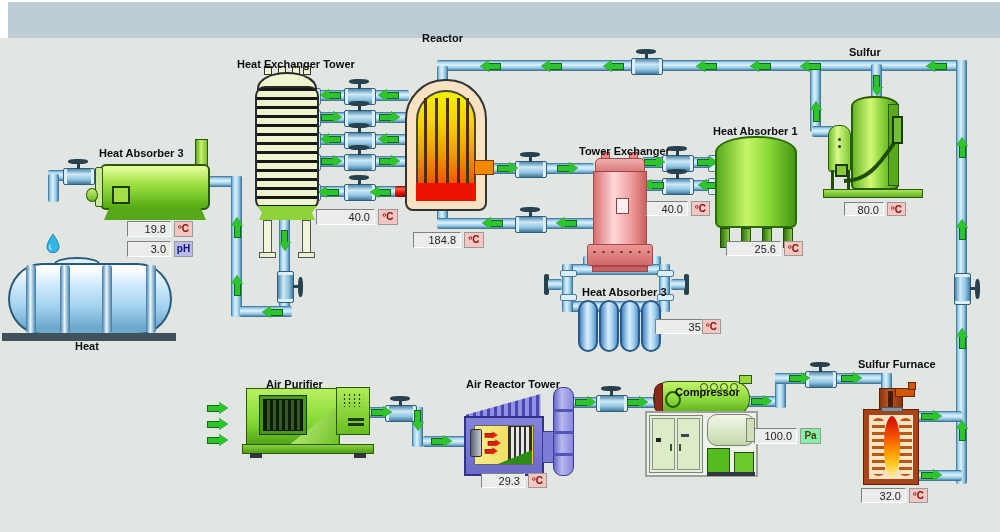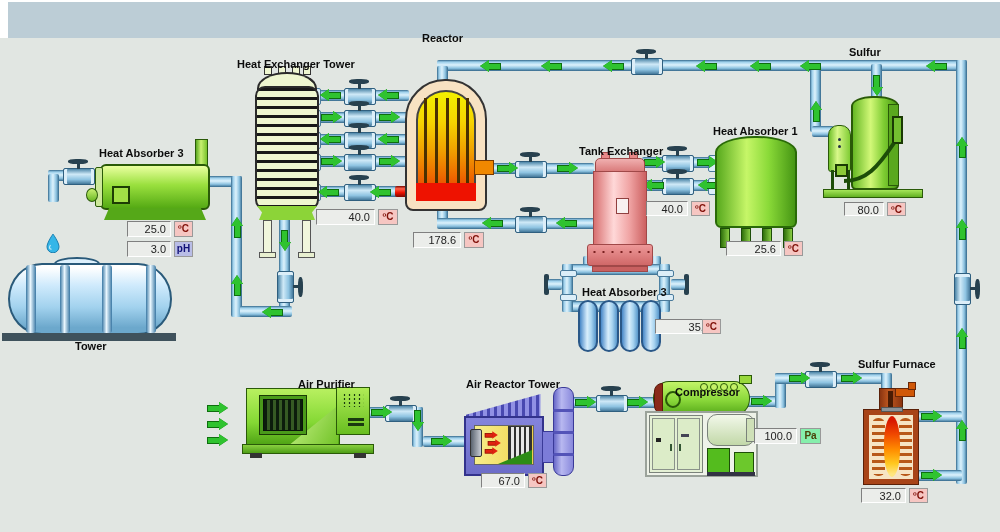--- a/index.html
+++ b/index.html
@@ -171,21 +171,21 @@
   </div>
 
   <div class="grp">
     <div style="left:54px;top:257px;width:46px;height:14px;background:#ddf0fc;border:2px solid #2a5a7a;border-radius:50%"></div>
     <div style="left:8px;top:263px;width:164px;height:72px;background:linear-gradient(180deg,#ffffff 4%,#cfeafc 30%,#a2d2ee 62%,#6ca8cc 92%);border:2px solid #2a5a7a;border-radius:34px/36px"></div>
     <div style="left:26px;top:265px;width:10px;height:68px;background:linear-gradient(90deg,#3a78a4,#e8f6fe 45%,#3a78a4);border-radius:3px"></div>
     <div style="left:60px;top:265px;width:10px;height:68px;background:linear-gradient(90deg,#3a78a4,#e8f6fe 45%,#3a78a4);border-radius:3px"></div>
     <div style="left:102px;top:265px;width:10px;height:68px;background:linear-gradient(90deg,#3a78a4,#e8f6fe 45%,#3a78a4);border-radius:3px"></div>
     <div style="left:146px;top:265px;width:10px;height:68px;background:linear-gradient(90deg,#3a78a4,#e8f6fe 45%,#3a78a4);border-radius:3px"></div>
     <div style="left:2px;top:333px;width:174px;height:8px;background:#3f525c"></div>
-    <div class="lbl" style="left:75px;top:340px">Tower</div>
+    <div class="lbl" style="left:75px;top:340px">Heat</div>
   </div>
 
   <div class="grp">
     <div style="left:195px;top:139px;width:13px;height:28px;background:linear-gradient(90deg,#5aa820,#c8f070 45%,#78c22c);border:1px solid #2a5a08"></div>
     <div style="left:100px;top:164px;width:110px;height:46px;background:linear-gradient(180deg,#eaffa0,#9ae03e 45%,#55aa14);border:2px solid #2a5a08;border-radius:6px"></div>
     <div style="left:95px;top:167px;width:8px;height:40px;background:#cde89a;border:1px solid #2a5a08;border-radius:2px"></div>
     <div style="left:86px;top:188px;width:12px;height:14px;background:linear-gradient(180deg,#c8f070,#6ab824);border:1px solid #2a5a08;border-radius:50%"></div>
     <div style="left:112px;top:186px;width:18px;height:18px;background:#a2e046;border:2px solid #1d3d04"></div>
     <div style="left:104px;top:208px;width:102px;height:12px;background:#55a818;clip-path:polygon(5% 0,95% 0,100% 100%,0 100%)"></div>
     <div class="lbl" style="left:99px;top:147px">Heat Absorber 3</div>
@@ -223,21 +223,21 @@
 
   <div class="grp">
     <div style="left:601px;top:152px;width:9px;height:8px;background:#e88888;border:1px solid #a04848"></div>
     <div style="left:629px;top:152px;width:9px;height:8px;background:#e88888;border:1px solid #a04848"></div>
     <div style="left:595px;top:158px;width:50px;height:15px;background:linear-gradient(180deg,#f0b0b0,#d87878);border:1px solid #a04848;border-radius:5px 5px 0 0"></div>
     <div style="left:593px;top:171px;width:54px;height:75px;background:linear-gradient(90deg,#d87070,#ffd8d8 38%,#f0a4a4 68%,#cc6060);border:1px solid #a04848"></div>
     <div style="left:616px;top:198px;width:13px;height:16px;background:#f8f0f0;border:1px solid #904040"></div>
     <div style="left:587px;top:244px;width:66px;height:22px;background:linear-gradient(180deg,#ee9898,#d06868);border:1px solid #a04848;border-radius:3px"></div>
     <div style="left:590px;top:249px;width:60px;height:6px;background-image:radial-gradient(#7a2020 1.2px,transparent 1.3px);background-size:9px 6px"></div>
     <div style="left:592px;top:266px;width:56px;height:6px;background:#c86060;border:1px solid #a04848"></div>
-    <div class="lbl" style="left:579px;top:145px">Tank Exchanger</div>
+    <div class="lbl" style="left:579px;top:145px">Tower Exchanger</div>
   </div>
 
   <div class="grp">
     <div class="ph" style="left:548px;top:279px;width:14px"></div>
     <div style="left:544px;top:274px;width:5px;height:21px;background:#27414f;border-radius:2px"></div>
     <div class="ph" style="left:671px;top:279px;width:14px"></div>
     <div style="left:684px;top:274px;width:5px;height:21px;background:#27414f;border-radius:2px"></div>
     <div style="left:578px;top:300px;width:20px;height:52px;background:linear-gradient(90deg,#4888c8,#d8eefc 45%,#a8d4f0 70%,#5898cc);border:2px solid #2a5888;border-radius:10px"></div>
     <div style="left:599px;top:300px;width:20px;height:52px;background:linear-gradient(90deg,#4888c8,#d8eefc 45%,#a8d4f0 70%,#5898cc);border:2px solid #2a5888;border-radius:10px"></div>
     <div style="left:620px;top:300px;width:20px;height:52px;background:linear-gradient(90deg,#4888c8,#d8eefc 45%,#a8d4f0 70%,#5898cc);border:2px solid #2a5888;border-radius:10px"></div>
@@ -276,21 +276,21 @@
     <div style="left:288px;top:402px;width:50px;height:44px;background:linear-gradient(120deg,#d0f690,#70c226);clip-path:polygon(0 100%,100% 8%,100% 100%)"></div>
     <div style="left:259px;top:395px;width:48px;height:40px;background:#4a9a1a;border:1px solid #1a3a04"></div>
     <div style="left:263px;top:399px;width:40px;height:32px;background:repeating-linear-gradient(90deg,#0c1c0c 0 3px,#365a24 3px 6px);border:1px solid #0a140a"></div>
     <div style="left:336px;top:387px;width:34px;height:48px;background:linear-gradient(180deg,#b0ec56,#68be20);border:1px solid #2a5a08"></div>
     <div style="left:342px;top:393px;width:22px;height:14px;background-image:radial-gradient(#1a3a10 1px,transparent 1.2px);background-size:5px 4px"></div>
     <div style="left:348px;top:418px;width:16px;height:3px;background:#1a3a10"></div>
     <div style="left:348px;top:423px;width:16px;height:3px;background:#1a3a10"></div>
     <div style="left:242px;top:444px;width:132px;height:10px;background:linear-gradient(180deg,#8ad040,#4e9e16);border:1px solid #2a5a08"></div>
     <div style="left:250px;top:453px;width:12px;height:5px;background:#333"></div>
     <div style="left:354px;top:453px;width:12px;height:5px;background:#333"></div>
-    <div class="lbl" style="left:298px;top:378px">Air Purifier</div>
+    <div class="lbl" style="left:266px;top:378px">Air Purifier</div>
   </div>
 
   <div class="grp">
     <div style="left:466px;top:394px;width:76px;height:26px;background:repeating-linear-gradient(90deg,#4848b0 0 3px,#9090e4 3px 7px);clip-path:polygon(0 80%,98% 0,98% 100%,0 100%)"></div>
     <div style="left:464px;top:416px;width:80px;height:60px;background:linear-gradient(180deg,#8484dc,#6c6cc8);border:2px solid #32328c"></div>
     <div style="left:474px;top:425px;width:60px;height:40px;background:linear-gradient(90deg,#f6ee8a,#f0d04a);border:1px solid #666"></div>
     <div style="left:470px;top:429px;width:12px;height:28px;background:linear-gradient(90deg,#5a6470,#c8ccd4);border:1px solid #333;border-radius:2px"></div>
     <div class="ar red" style="left:480px;top:429px;transform:scale(.62)"></div>
     <div class="ar red" style="left:483px;top:437px;transform:scale(.62)"></div>
     <div class="ar red" style="left:480px;top:445px;transform:scale(.62)"></div>
@@ -337,37 +337,37 @@
     <div style="left:863px;top:409px;width:56px;height:76px;background:#a84418;border:1px solid #5a2008"></div>
     <div style="left:869px;top:415px;width:44px;height:64px;background:#f6e4c4"></div>
     <div style="left:872px;top:418px;width:13px;height:58px;background:repeating-linear-gradient(180deg,#b85818 0 3px,#f6e4c4 3px 7px);border-radius:6px"></div>
     <div style="left:899px;top:418px;width:13px;height:58px;background:repeating-linear-gradient(180deg,#b85818 0 3px,#f6e4c4 3px 7px);border-radius:6px"></div>
     <div style="left:884px;top:416px;width:16px;height:61px;background:linear-gradient(180deg,#d81800 8%,#f04800 30%,#ff8c00 55%,#ffc820 78%,#ffe680 95%);border-radius:8px/28px"></div>
     <div style="left:881px;top:407px;width:22px;height:5px;background:#8a9298;border:1px solid #555"></div>
     <div class="lbl" style="left:858px;top:358px">Sulfur Furnace</div>
   </div>
 
   <div>
-    <div class="disp" style="left:127px;top:221px;width:44px;height:16px">25.0</div>
+    <div class="disp" style="left:127px;top:221px;width:44px;height:16px">19.8</div>
     <div class="unit uc" style="left:174px;top:221px;width:19px;height:16px">ºC</div>
     <div class="disp" style="left:127px;top:241px;width:44px;height:16px">3.0</div>
     <div class="unit uph" style="left:174px;top:241px;width:19px;height:16px">pH</div>
     <div class="disp" style="left:316px;top:209px;width:59px;height:16px">40.0</div>
     <div class="unit uc" style="left:378px;top:209px;width:20px;height:16px">ºC</div>
-    <div class="disp" style="left:413px;top:232px;width:48px;height:16px">178.6</div>
+    <div class="disp" style="left:413px;top:232px;width:48px;height:16px">184.8</div>
     <div class="unit uc" style="left:464px;top:232px;width:20px;height:16px">ºC</div>
     <div class="disp" style="left:646px;top:201px;width:42px;height:15px">40.0</div>
     <div class="unit uc" style="left:691px;top:201px;width:19px;height:15px">ºC</div>
     <div class="disp" style="left:726px;top:241px;width:55px;height:15px">25.6</div>
     <div class="unit uc" style="left:784px;top:241px;width:19px;height:15px">ºC</div>
     <div class="disp" style="left:655px;top:319px;width:60px;height:15px">35.0</div>
     <div class="unit uc" style="left:702px;top:319px;width:19px;height:15px">ºC</div>
     <div class="disp" style="left:844px;top:202px;width:40px;height:14px">80.0</div>
     <div class="unit uc" style="left:887px;top:202px;width:19px;height:14px">ºC</div>
-    <div class="disp" style="left:481px;top:473px;width:44px;height:15px">67.0</div>
+    <div class="disp" style="left:481px;top:473px;width:44px;height:15px">29.3</div>
     <div class="unit uc" style="left:528px;top:473px;width:19px;height:15px">ºC</div>
     <div class="disp" style="left:754px;top:428px;width:43px;height:16px">100.0</div>
     <div class="unit upa" style="left:800px;top:428px;width:21px;height:16px">Pa</div>
     <div class="disp" style="left:861px;top:488px;width:45px;height:15px">32.0</div>
     <div class="unit uc" style="left:909px;top:488px;width:19px;height:15px">ºC</div>
   </div>
 
   <svg style="position:absolute;left:46px;top:234px;z-index:5" width="14" height="19" viewBox="0 0 14 19">
       <path d="M7 0C7 0 1 8.5 1 12.8a6 6 0 0 0 12 0C13 8.5 7 0 7 0Z" fill="#35b6e8" stroke="#1b7fb0"></path>
       <path d="M4.5 11c0 0-1 1.6-1 2.6a1.6 1.6 0 0 0 2 1.5" fill="none" stroke="#bfeaf8" stroke-width="1.2"></path>

